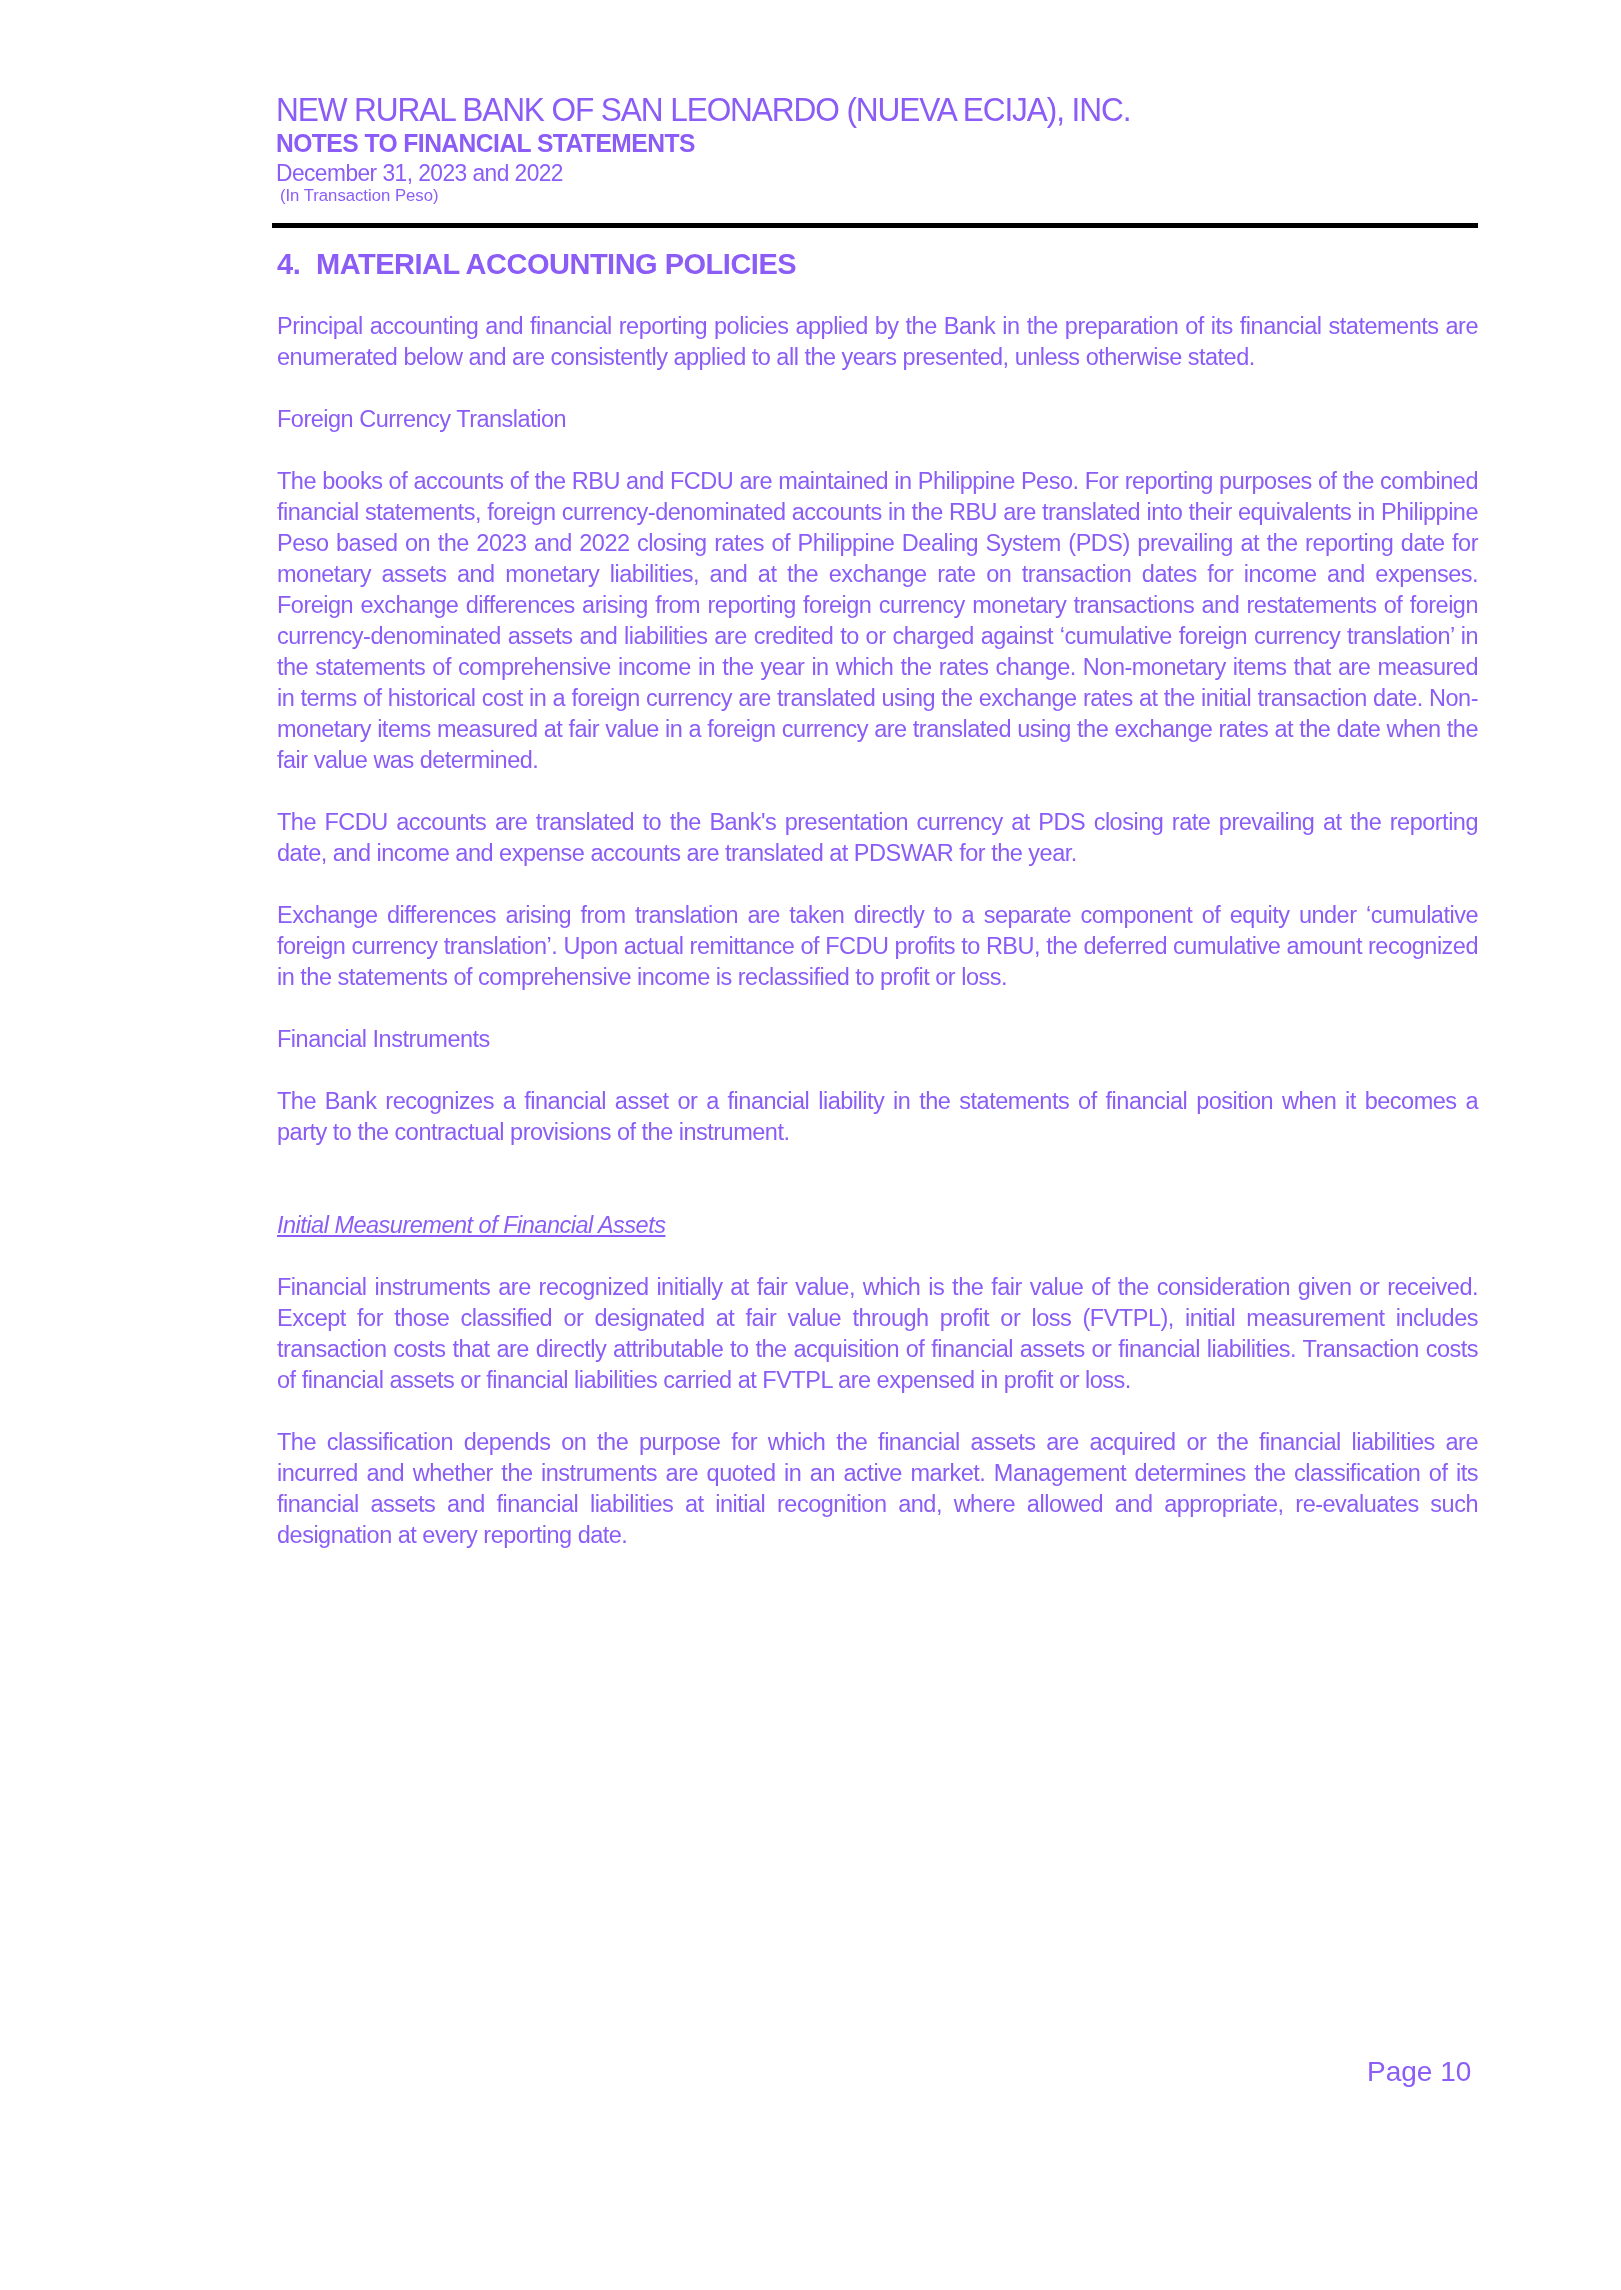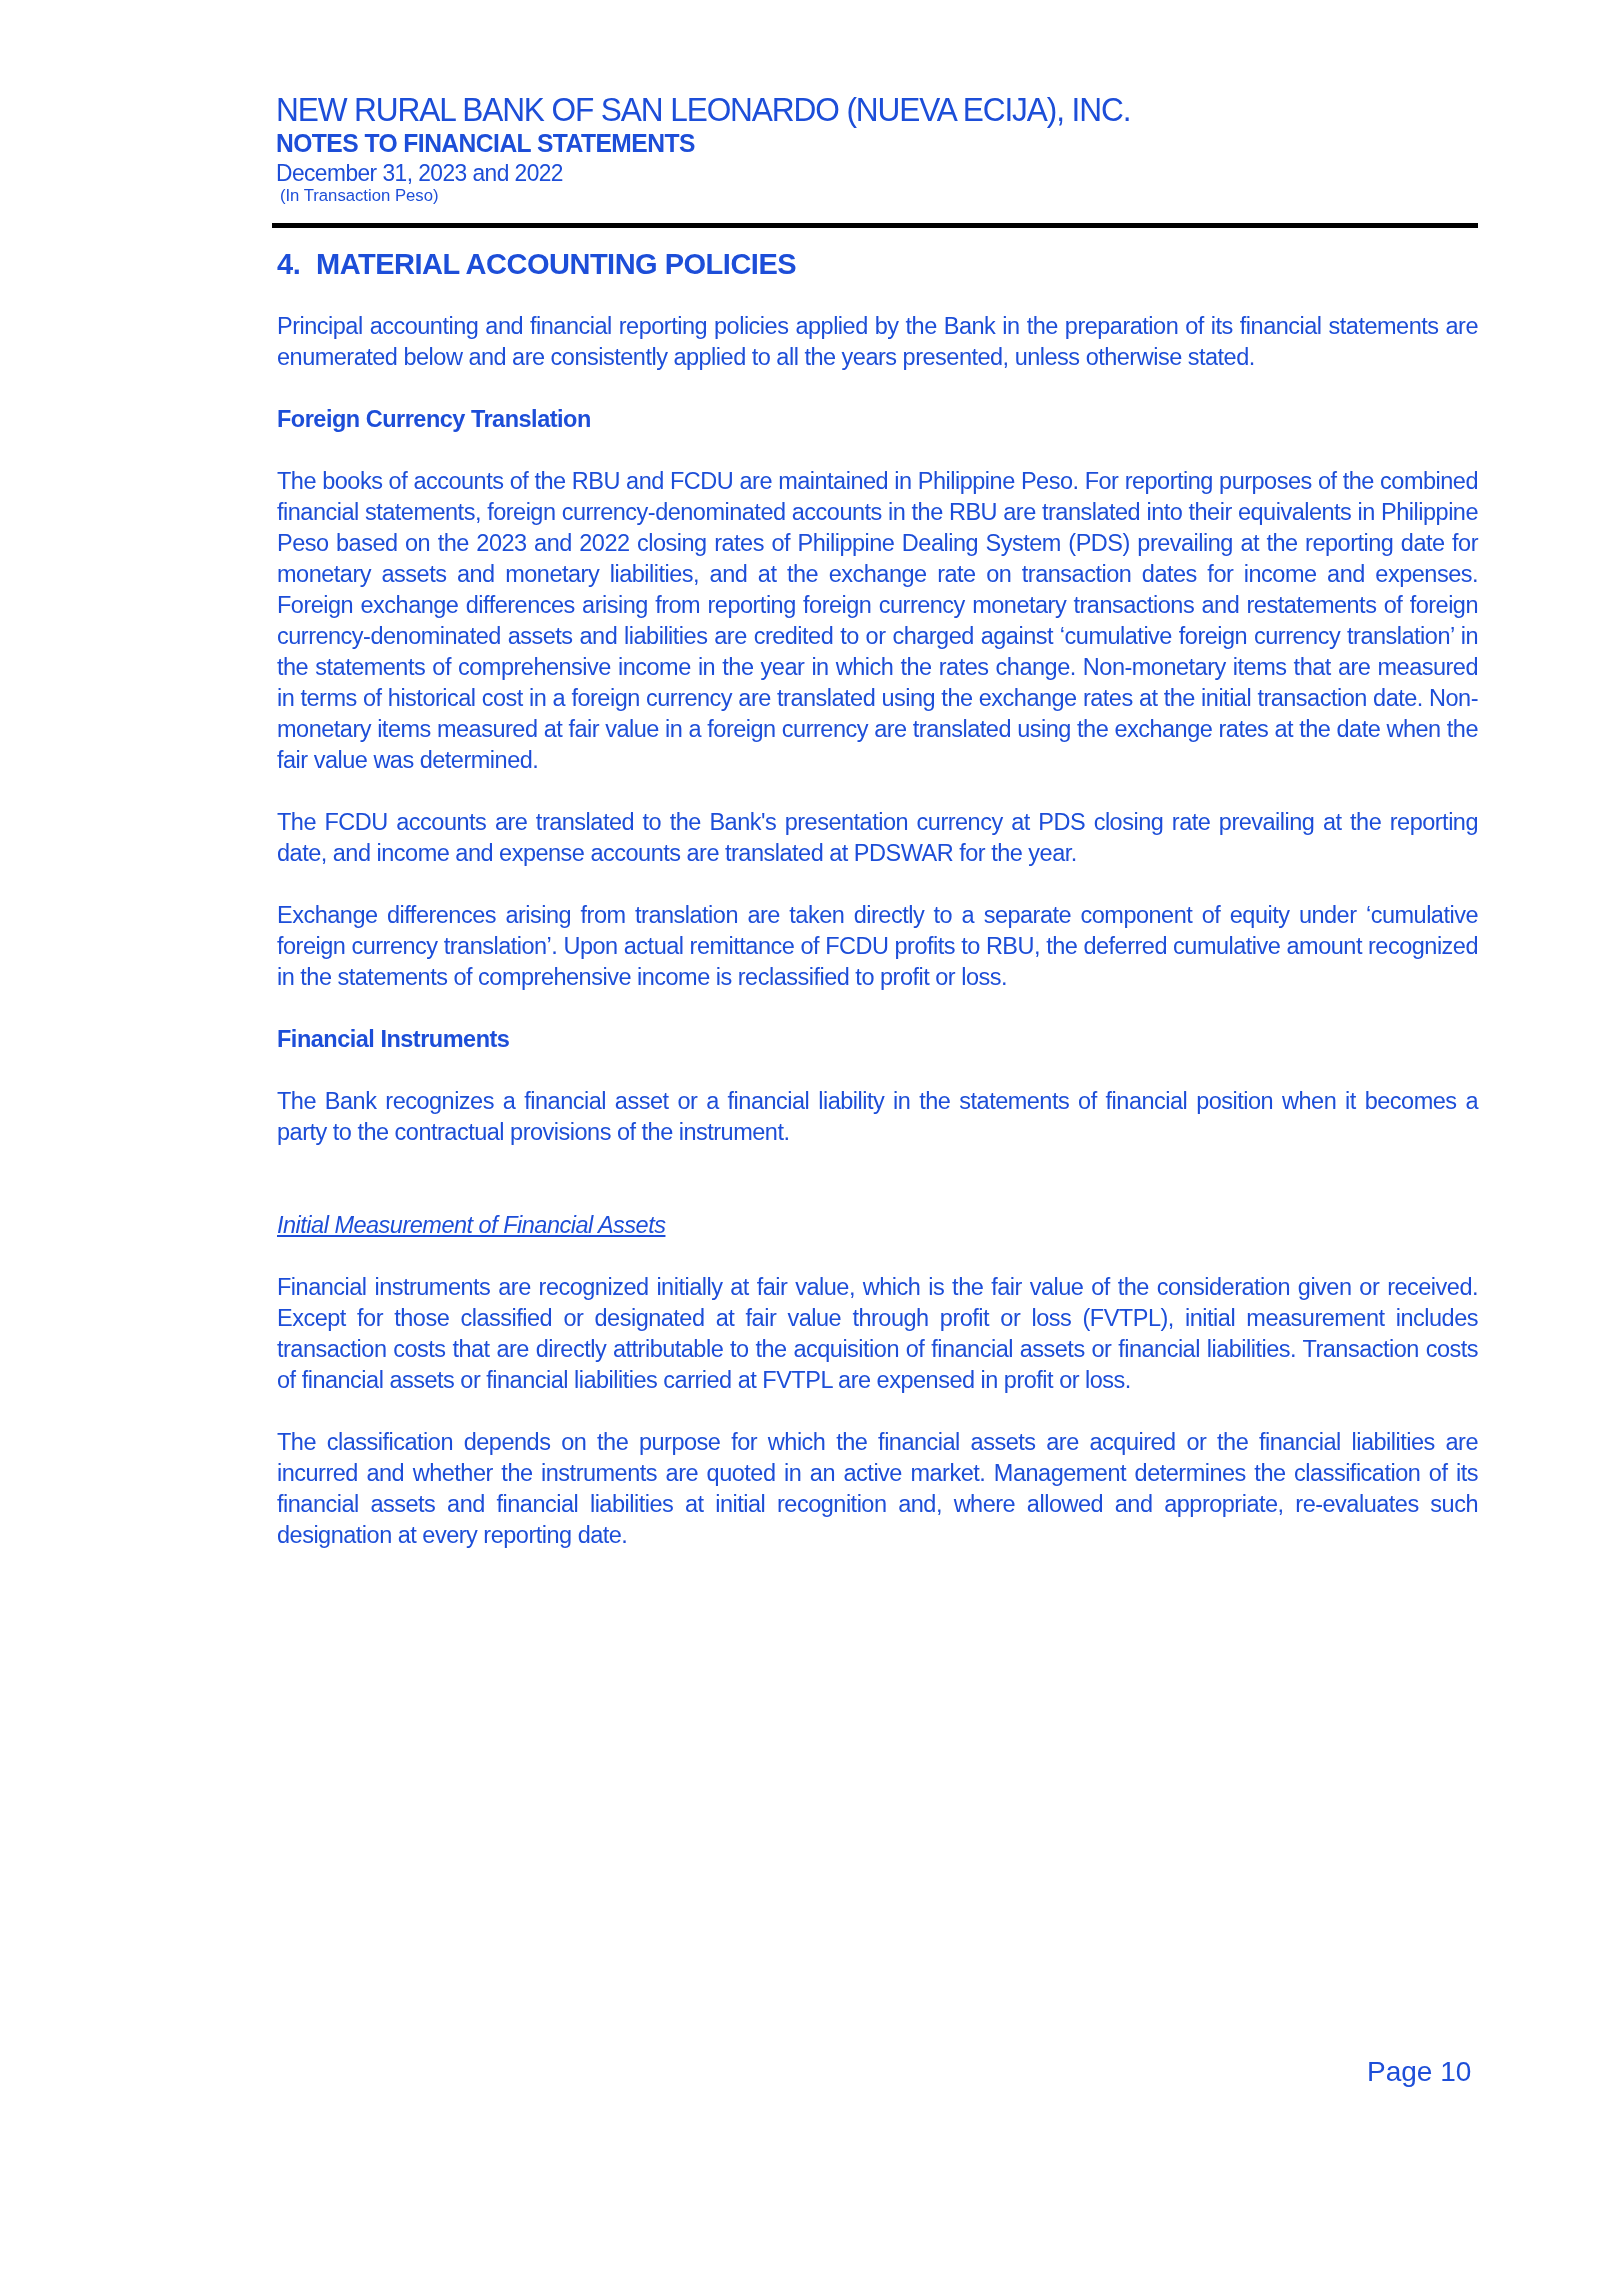--- a/index.html
+++ b/index.html
@@ -1,30 +1,30 @@
 <!DOCTYPE html>
 <html><head>
 <meta charset="utf-8">
 <style>
   html, body { margin: 0; padding: 0; background: #ffffff; }
   body { width: 1621px; height: 2291px; position: relative; overflow: hidden; }
-  .page { position: absolute; left: 0; top: 0; width: 1621px; height: 2291px; background: #fff; color: #1d4ed8;
+  .page { position: absolute; left: 0; top: 0; width: 1621px; height: 2291px; background: #fff; color: #8b5cf6;
           font-family: "Liberation Sans", sans-serif; }
   .header { position: absolute; left: 276px; top: 90px; width: 1204px; }
   .h-bank { font-size: 34px; font-weight: normal; letter-spacing: -1.2px; line-height: 39px; margin: 0; white-space: nowrap; transform: scaleX(0.93); transform-origin: left; }
   .h-notes { font-size: 26.5px; font-weight: bold; letter-spacing: -0.6px; line-height: 29px; margin: 0; transform: scaleX(0.93); transform-origin: left; }
   .h-date { font-size: 24.5px; line-height: 29px; margin: 0; letter-spacing: -0.6px; transform: scaleX(0.93); transform-origin: left; }
   .h-currency { font-size: 16.7px; line-height: 17.6px; margin: 0 0 0 3.9px; }
   .rule { position: absolute; left: 272px; top: 223px; width: 1206px; height: 4.9px; background: #000; }
 
   .body { position: absolute; left: 277px; top: 249px; width: 1201px; font-size: 23.5px; line-height: 31px; }
   .body p { margin: 0; text-align: justify; letter-spacing: -0.5px; }
   .sec-title { font-weight: bold; font-size: 29px; margin: 0; letter-spacing: -0.3px; }
   .sec-title .num { display: inline-block; width: 39px; }
-  .sub-bold { font-weight: bold; margin: 0; letter-spacing: -0.4px; }
+  .sub-bold { font-weight: normal; margin: 0; letter-spacing: -0.4px; }
   .sub-underline { text-decoration: underline; margin: 0; }
   .sub-italic { font-style: italic; text-decoration: underline; margin: 0; }
   .gap { height: 31px; }
   .footer { position: absolute; left: 1367px; top: 2056px; font-size: 28px; }
 </style>
 </head>
 <body>
 
 <div class="page">
   <div class="header">

